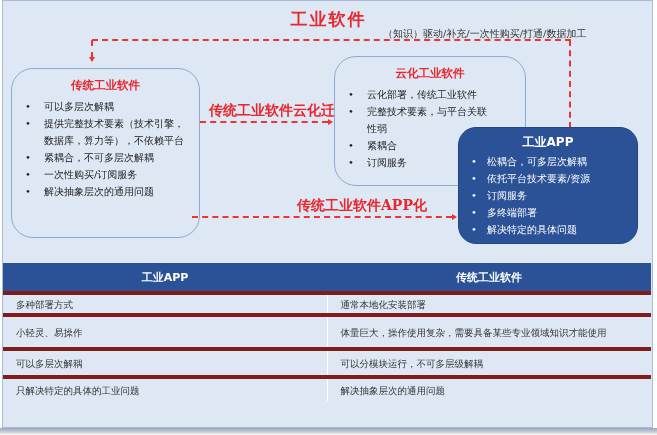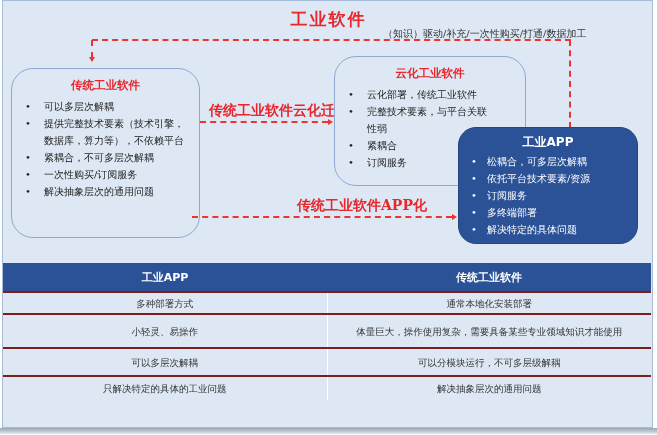--- a/index.html
+++ b/index.html
@@ -57,22 +57,22 @@
   }
   table.compare {
     position: absolute; left: 3px; top: 263px; width: 648px; border-collapse: collapse; table-layout: fixed;
     font-size: 9.5px; color: #333;
   }
   table.compare th {
     background: #2b5297; color: #ffffff; height: 26px; font-size: 11px; font-weight: bold;
     font-family: "DejaVu Sans", "Liberation Sans", sans-serif;
   }
   table.compare td {
-    text-align: center; border-top: 2px solid #7f1d1d; border-right: 1px solid #ffffff; background: #dde8f4;
-    padding: 0 2px; line-height: 13px;
+    border-top: 4px solid #7f1d1d; border-right: 1px solid #ffffff; background: #dde8f4;
+    padding: 0 13px; line-height: 13px;
   }
   table.compare td:last-child { border-right: none; }
 </style>
 </head>
 <body>
 
 <div class="frame"></div>
 <div class="bottom-shadow"></div>
 
 <div class="main-title">工业软件</div>

